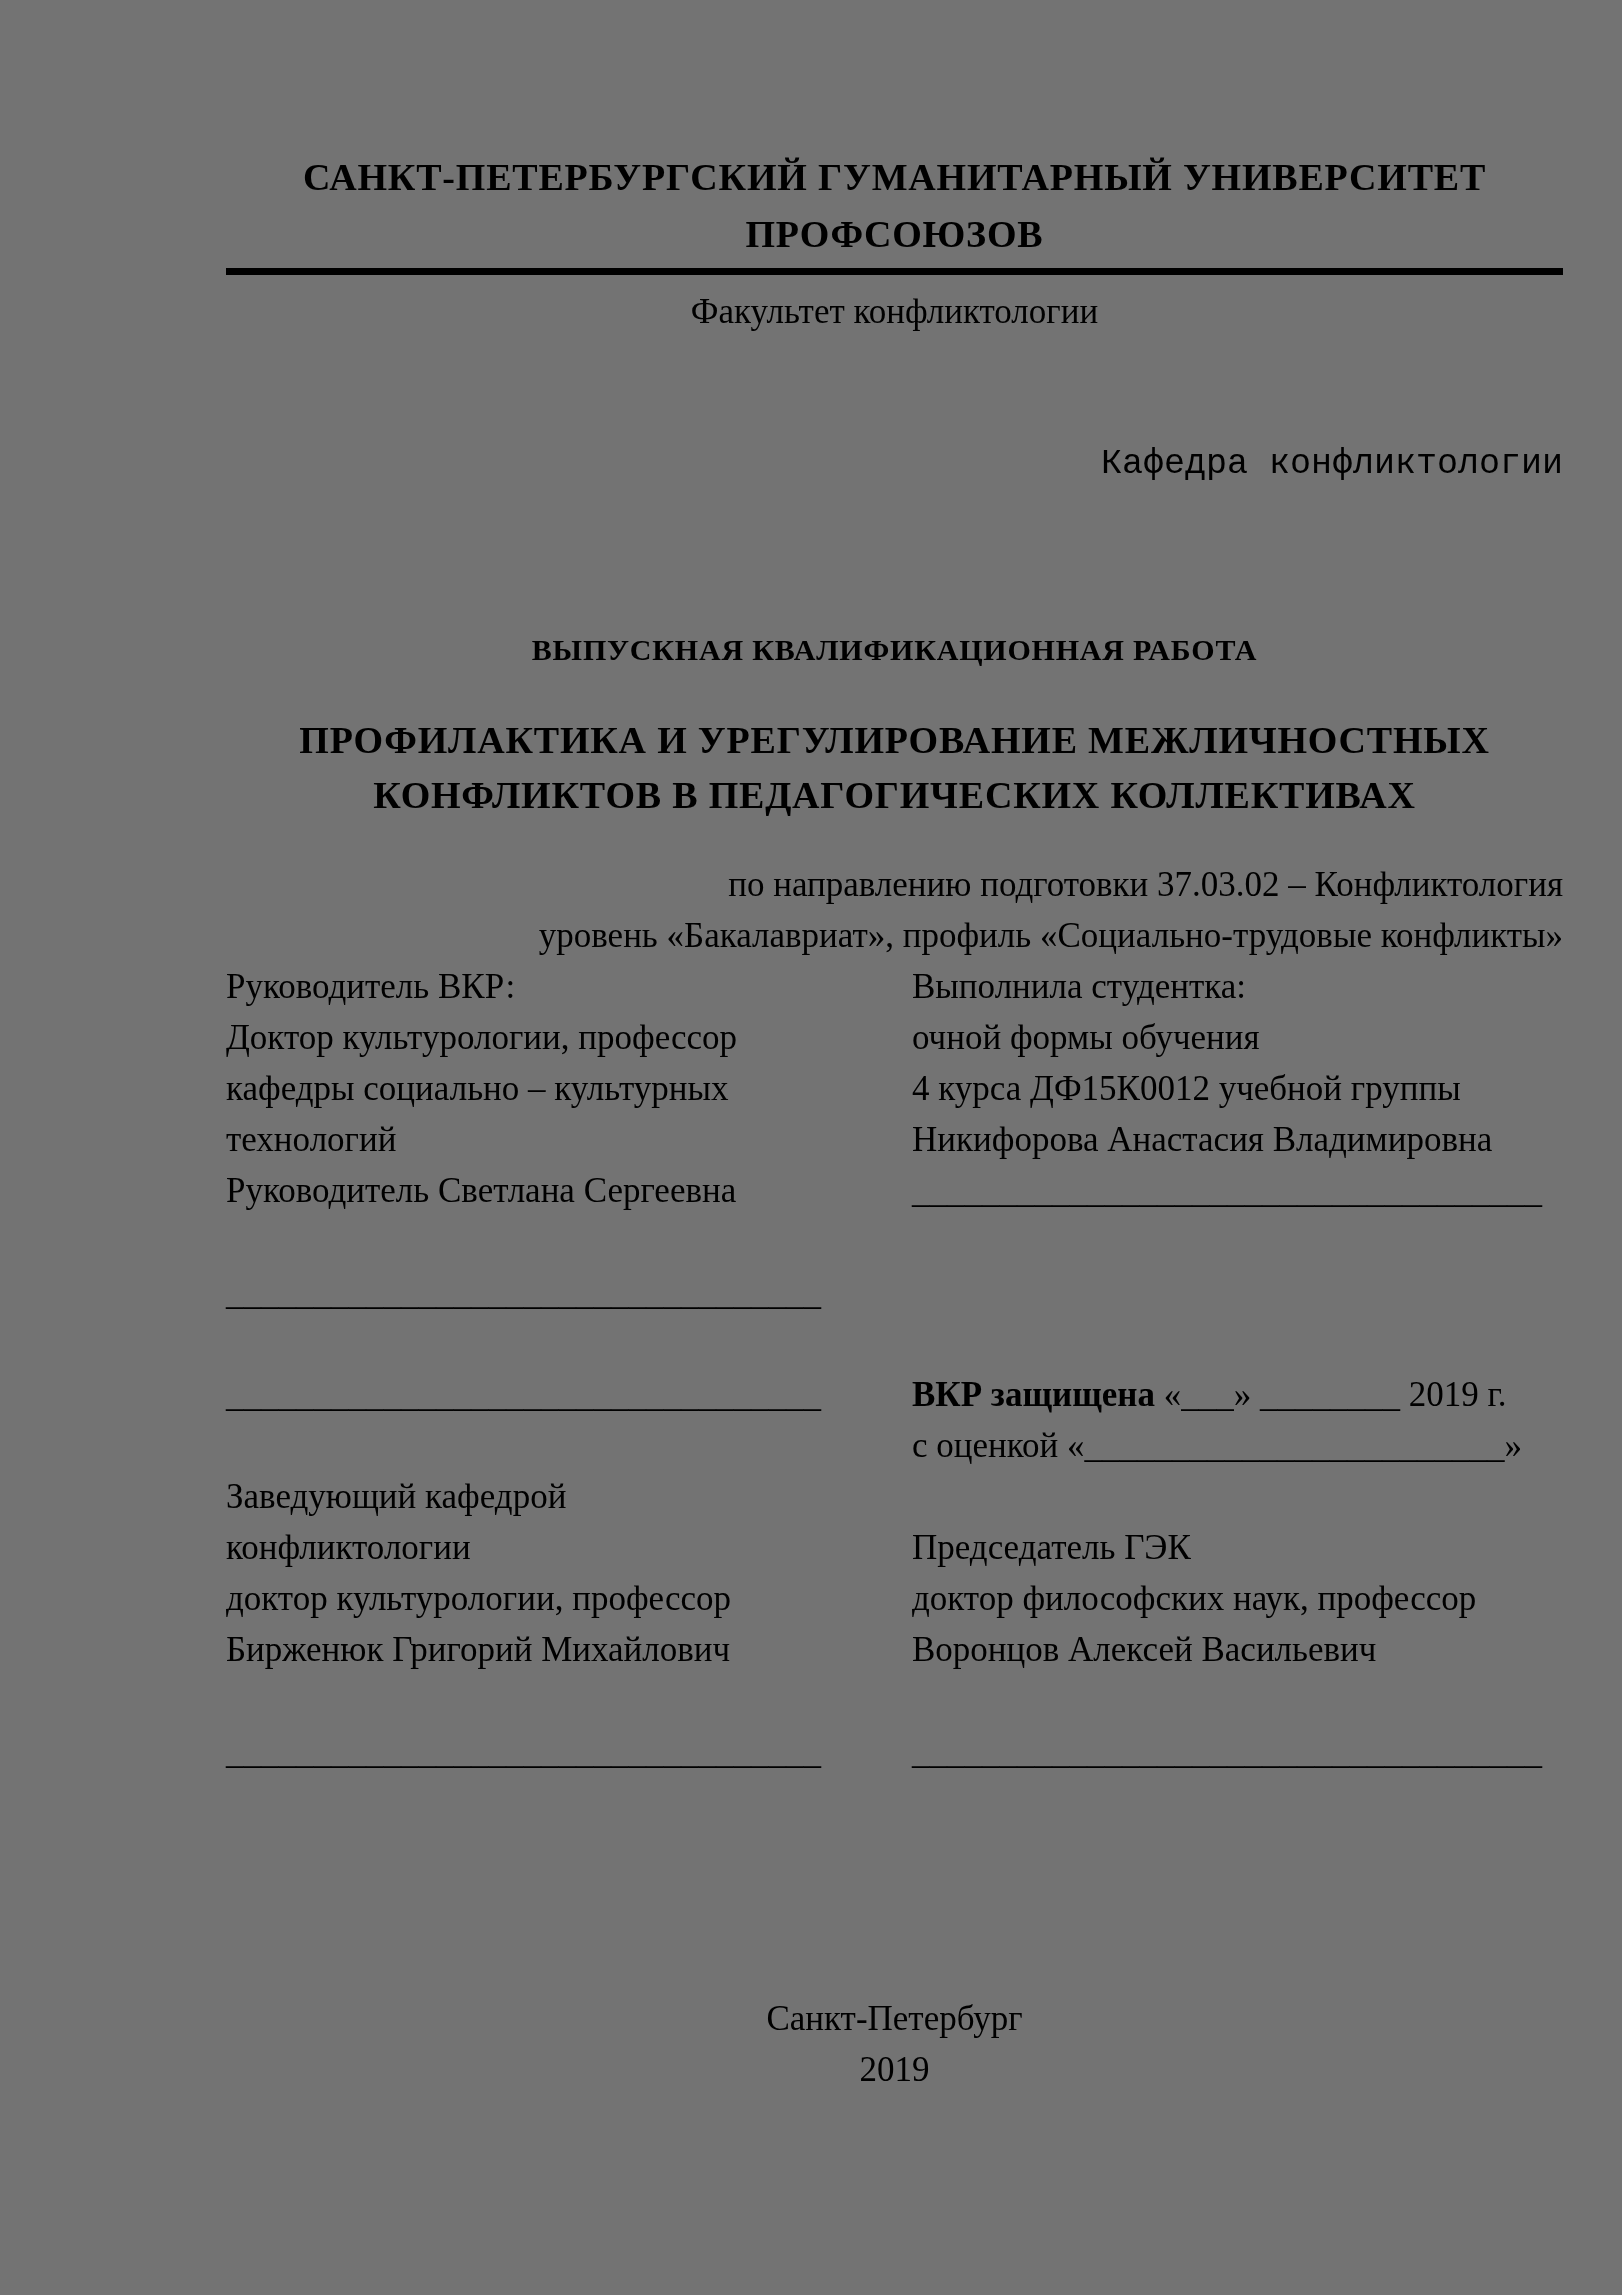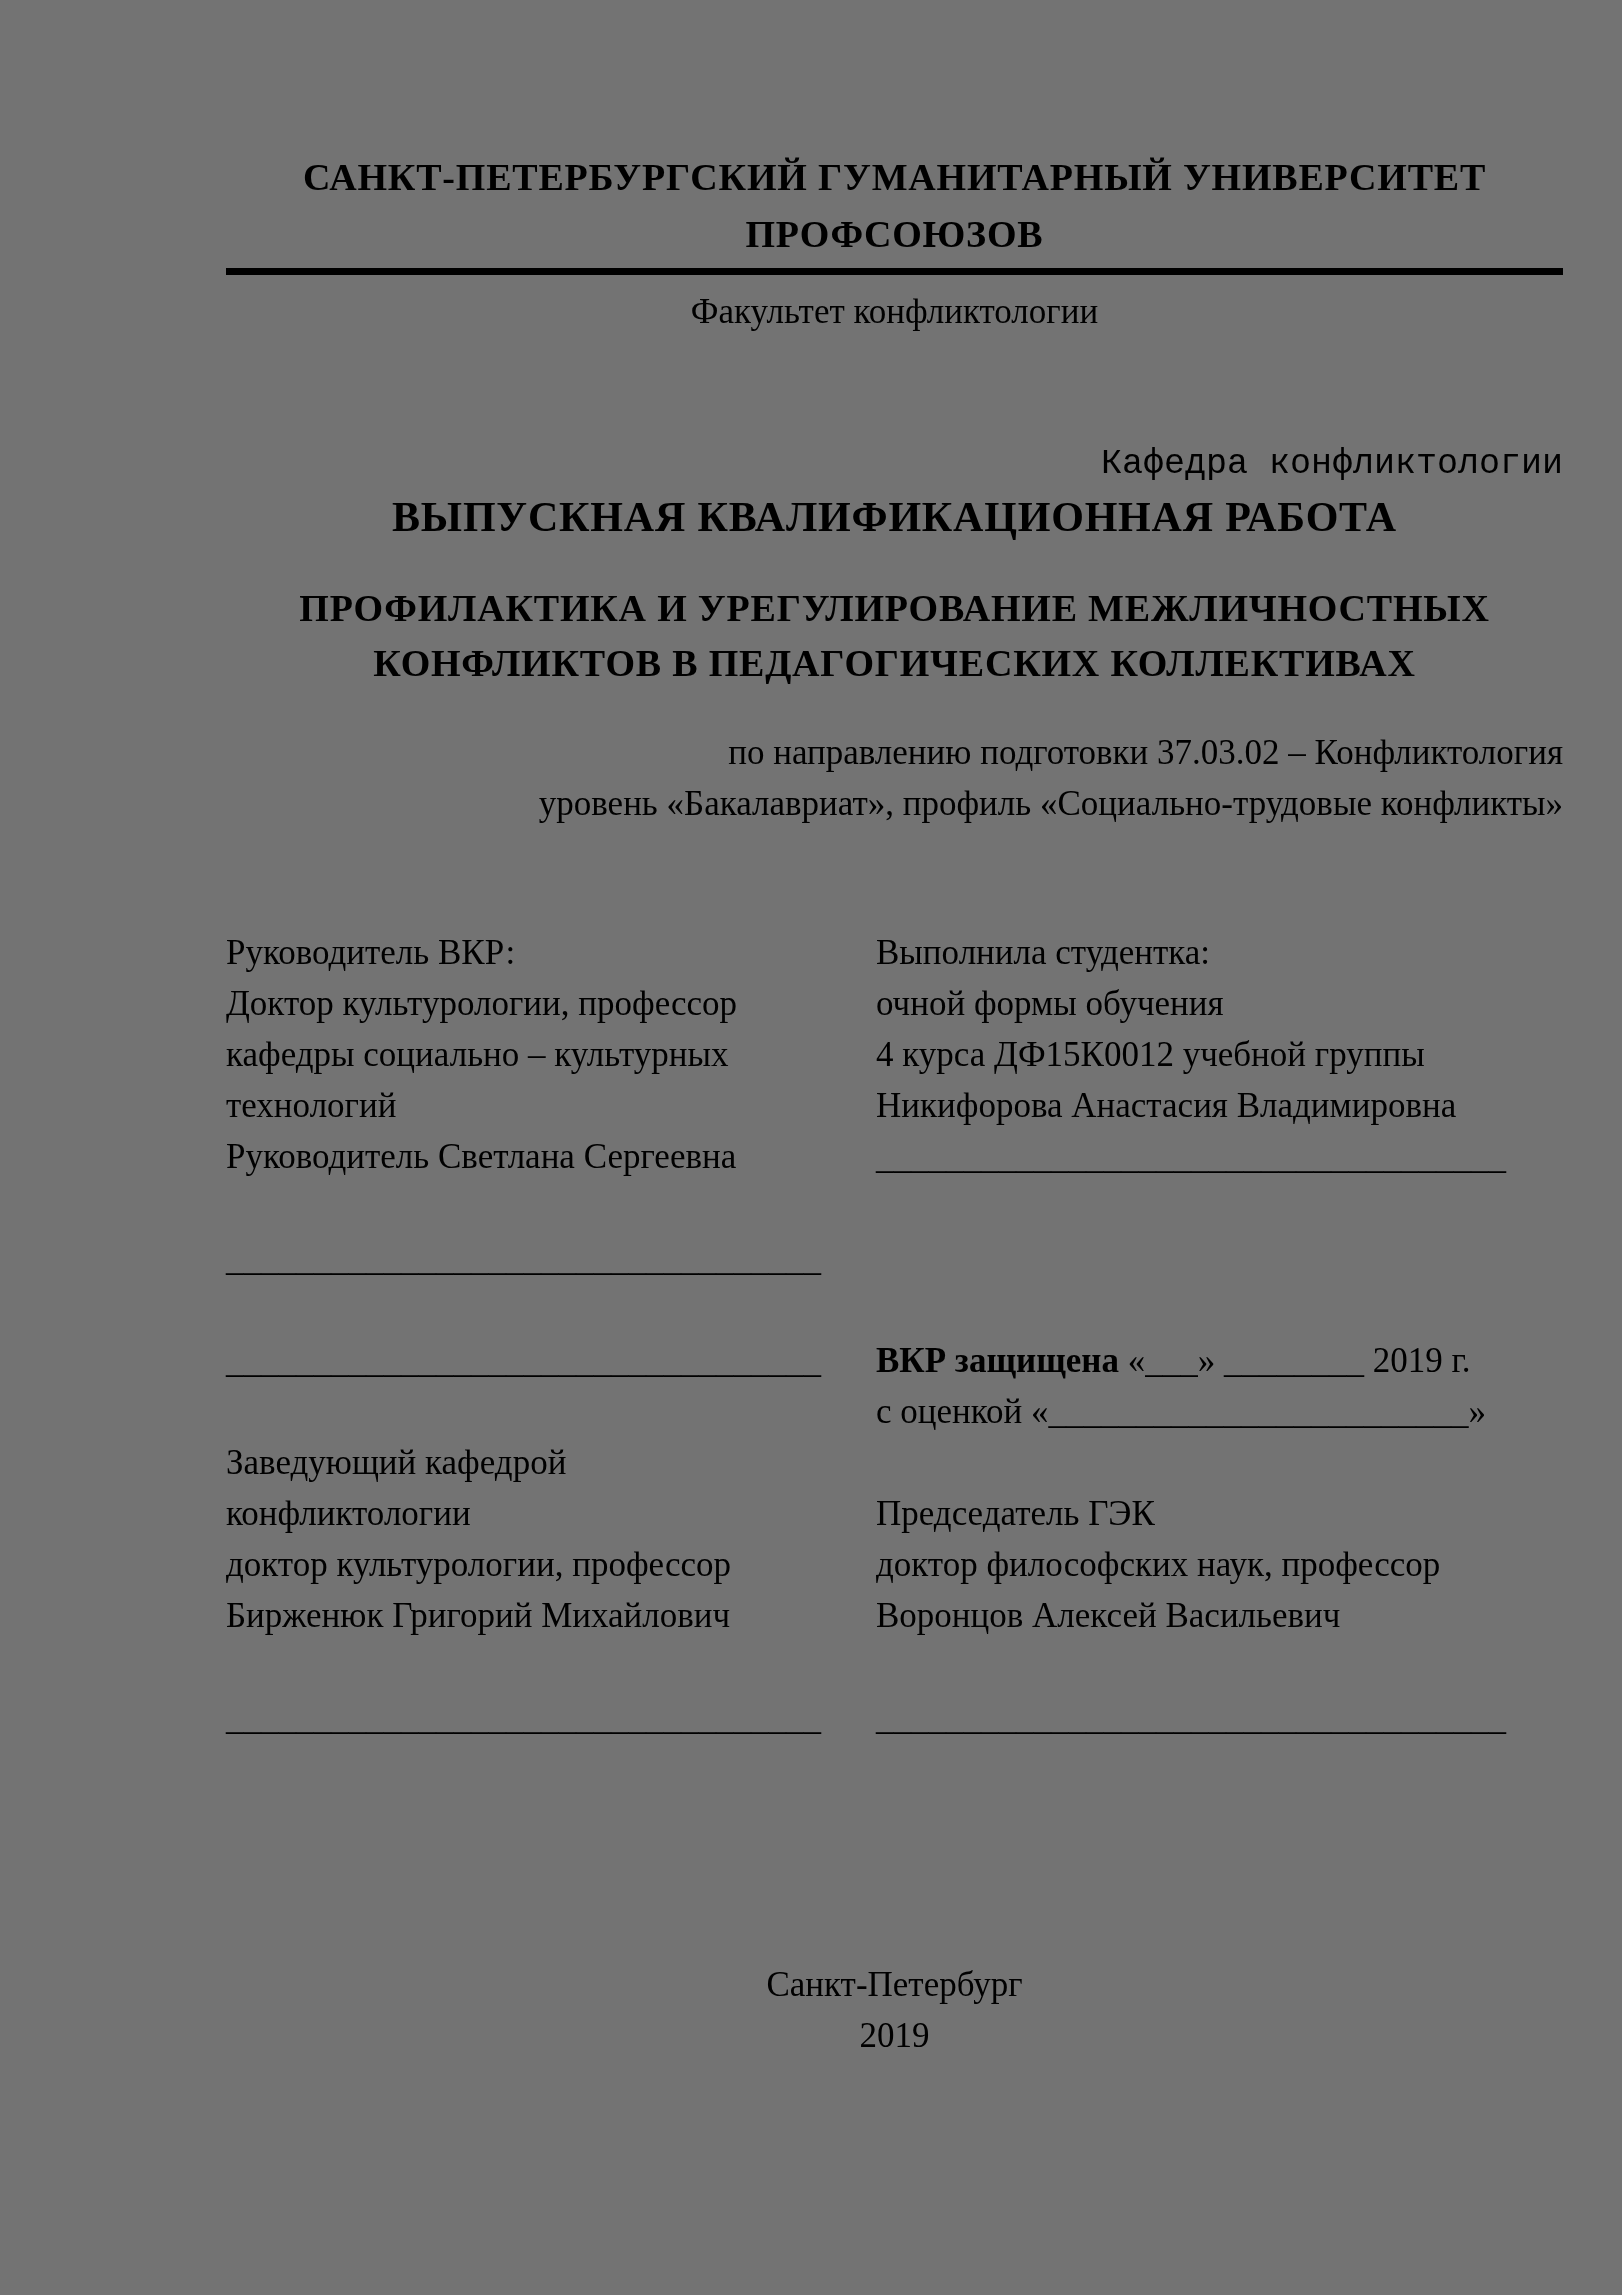--- a/index.html
+++ b/index.html
@@ -37,40 +37,41 @@
     text-align: center;
     margin-top: 11px;
   }
   .department {
     text-align: right;
     margin-top: 102px;
     font-family: Liberation Mono, monospace;
   }
   .work-type {
     font-weight: bold;
-    font-size: 42px;
+    font-size: 30px;
     line-height: 55px;
     text-align: center;
+    margin-top: 132px;
     letter-spacing: 0.8px;
   }
   .thesis-title {
     font-weight: bold;
     font-size: 38px;
     line-height: 55px;
     text-align: center;
     margin-top: 36px;
     letter-spacing: 0.8px;
   }
   .direction {
     text-align: right;
     margin-top: 36px;
   }
   .columns {
     display: flex;
-    margin-top: 98px;
+    gap: 36px;
   }
   .col-left  { width: 650px; flex: 0 0 auto; }
   .col-right { width: 655px; flex: 0 0 auto; }
   .line {
     white-space: pre;
     height: 51px;
   }
   .footer {
     text-align: center;
     margin-top: 114px;

